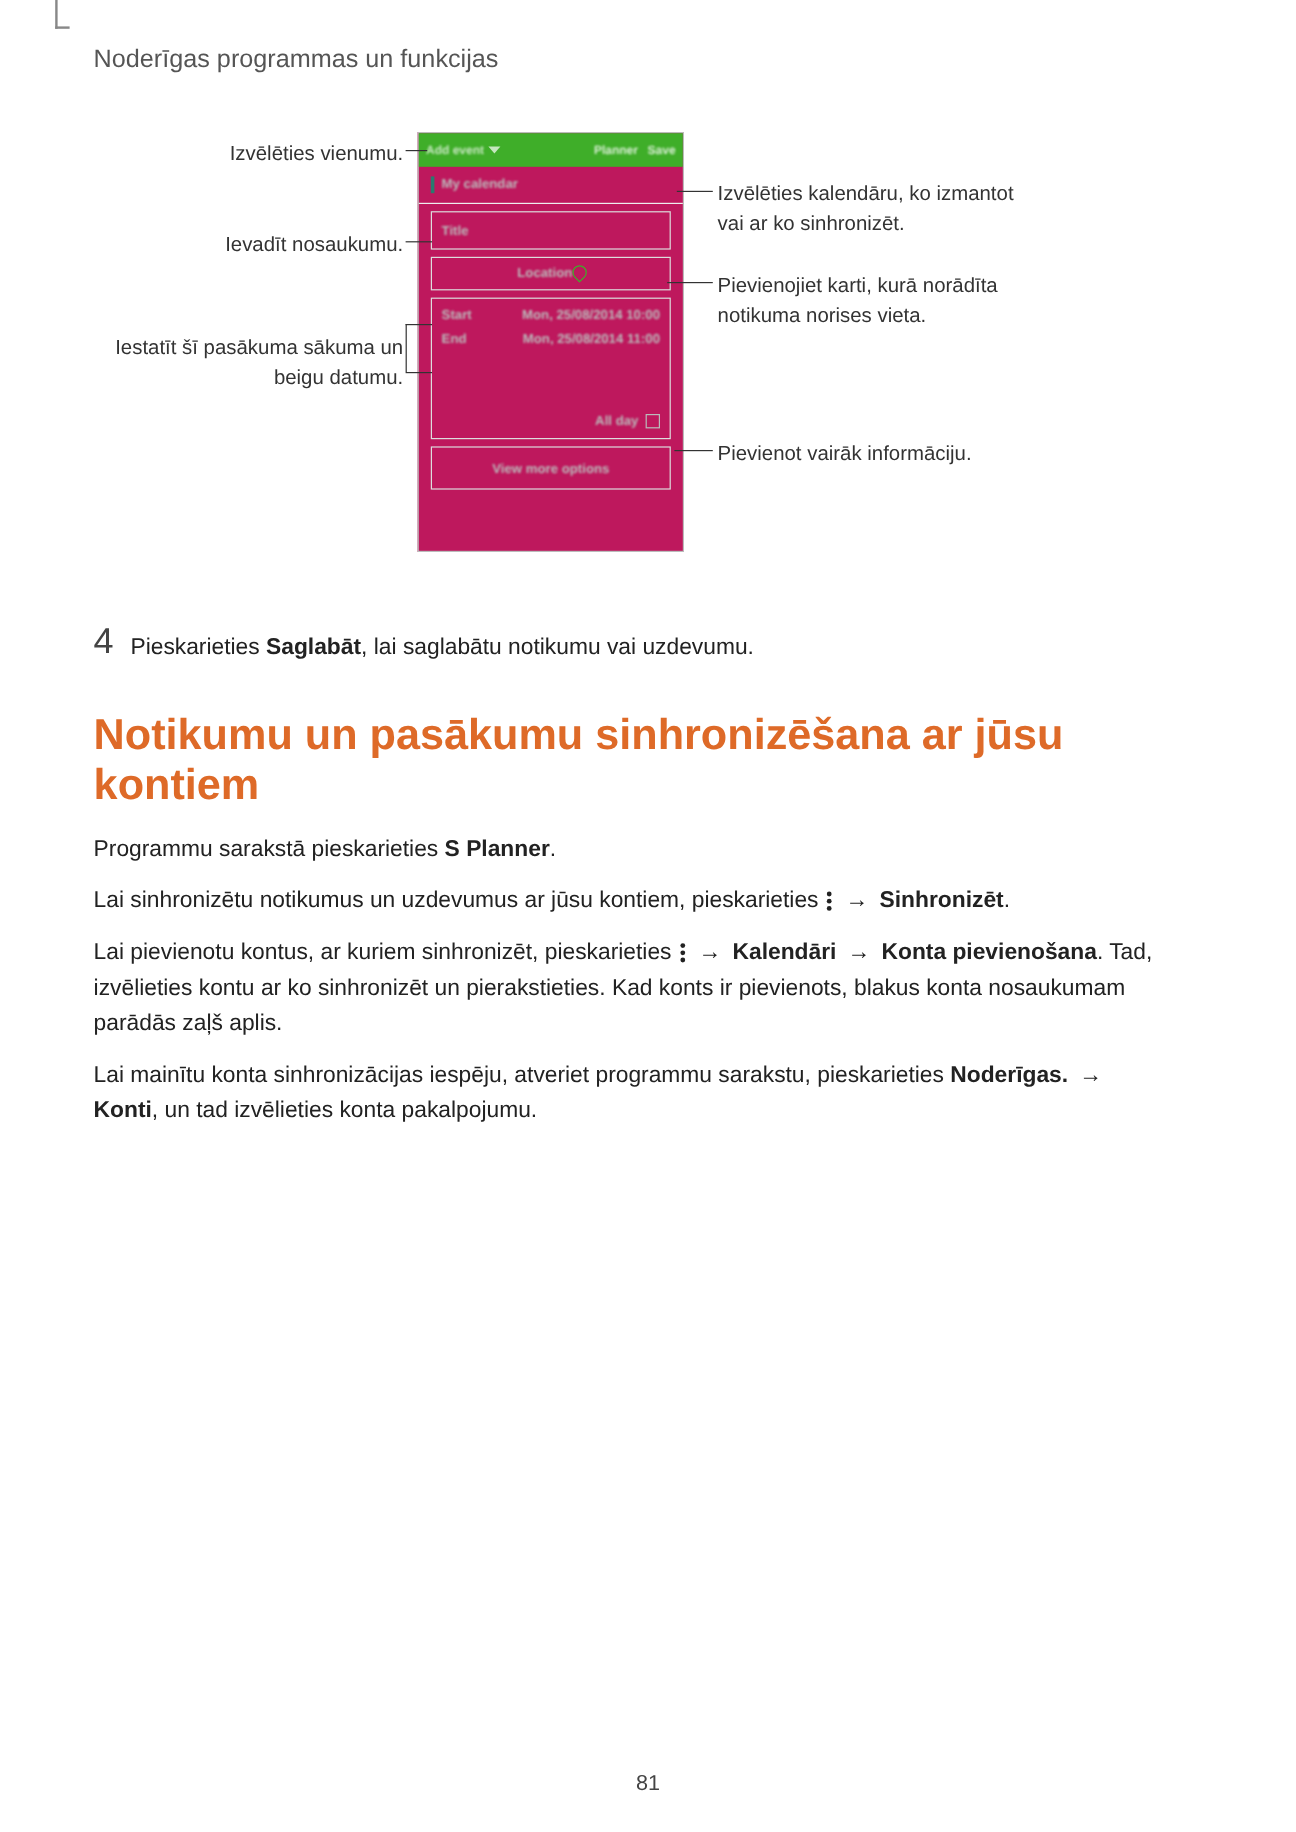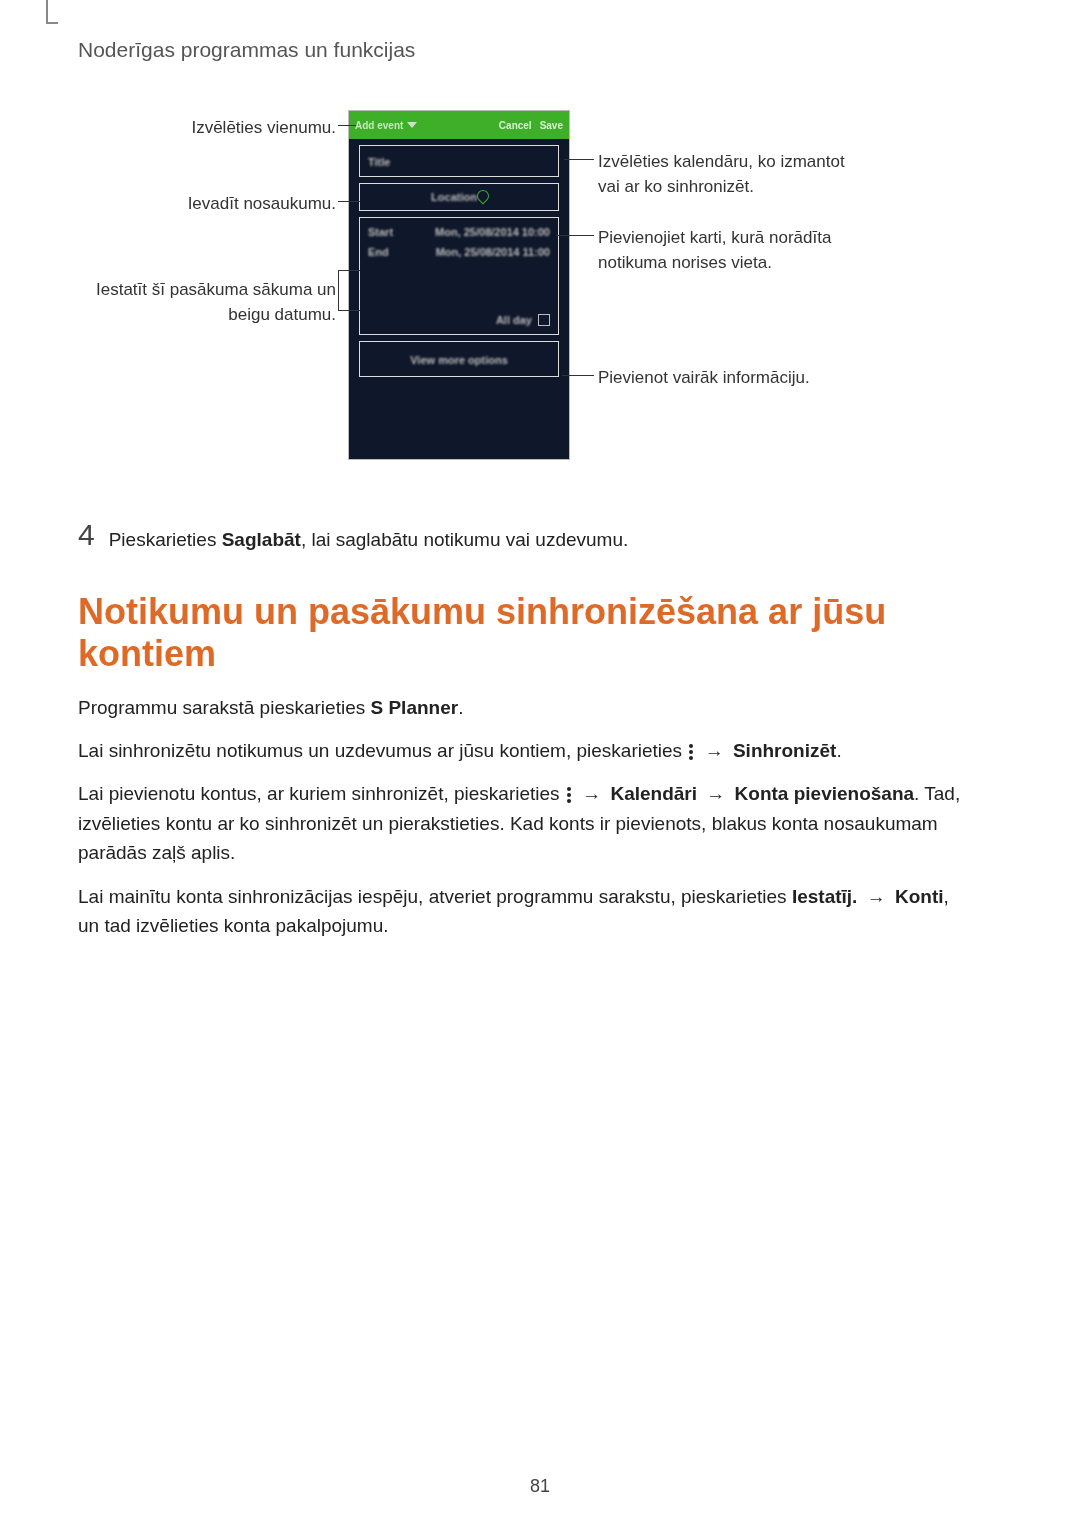--- a/index.html
+++ b/index.html
@@ -35,21 +35,21 @@
     width: 1080px;
     height: 360px;
   }
   .phone {
     position: absolute;
     left: 348px;
     top: 0;
     width: 222px;
     height: 350px;
     border: 1px solid #bbb;
-    background: #0f172a;
+    background: #be185d;
   }
   .phone-header {
     background: #3fae29;
     color: #fff;
     height: 28px;
     display: flex;
     align-items: center;
     justify-content: space-between;
     padding: 0 6px;
     font-size: 10px;
@@ -169,25 +169,29 @@
 
 <div class="diagram">
 
   <div class="phone">
     <div class="phone-header">
       <div class="phone-header-left">
         <span class="blur">Add event</span>
         <span class="tri"></span>
       </div>
       <div class="phone-header-right">
-        <span class="blur">Cancel</span>
+        <span class="blur">Planner</span>
         <span class="blur">Save</span>
       </div>
     </div>
     <div class="phone-body">
+      <div class="row-mycal">
+        <div class="teal-bar"></div>
+        <span class="blur-gray">My calendar</span>
+      </div>
       <div class="row-title">
         <span class="blur-gray">Title</span>
       </div>
       <div class="row-loc">
         <span class="blur-gray">Location</span>
         <span class="pin-icon"></span>
       </div>
       <div class="row-dates">
         <div class="date-line">
           <span class="blur-gray">Start</span>
@@ -262,18 +266,18 @@
 
   <div class="para">
     <span>Lai sinhronizētu notikumus un uzdevumus ar jūsu kontiem, pieskarieties </span><span class="dots-icon"><span></span></span><span class="arrow"> → </span><span class="bold">Sinhronizēt</span><span>.</span>
   </div>
 
   <div class="para">
     <span>Lai pievienotu kontus, ar kuriem sinhronizēt, pieskarieties </span><span class="dots-icon"><span></span></span><span class="arrow"> → </span><span class="bold">Kalendāri</span><span class="arrow"> → </span><span class="bold">Konta pievienošana</span><span>. Tad, izvēlieties kontu ar ko sinhronizēt un pierakstieties. Kad konts ir pievienots, blakus konta nosaukumam parādās zaļš aplis.</span>
   </div>
 
   <div class="para">
-    <span>Lai mainītu konta sinhronizācijas iespēju, atveriet programmu sarakstu, pieskarieties </span><span class="bold">Iestatīj.</span><span class="arrow"> → </span><span class="bold">Konti</span><span>, un tad izvēlieties konta pakalpojumu.</span>
+    <span>Lai mainītu konta sinhronizācijas iespēju, atveriet programmu sarakstu, pieskarieties </span><span class="bold">Noderīgas.</span><span class="arrow"> → </span><span class="bold">Konti</span><span>, un tad izvēlieties konta pakalpojumu.</span>
   </div>
 
 </div>
 
 <div class="page-num">81</div>
 
 </body></html>

